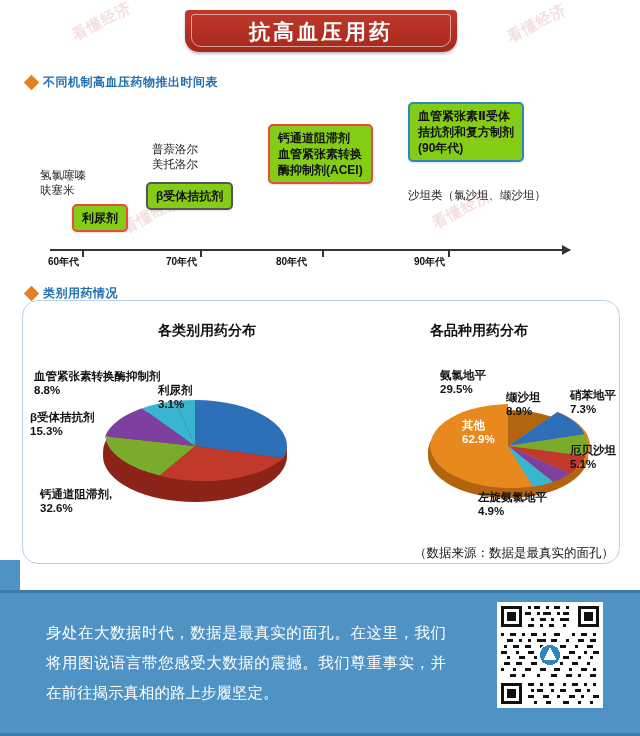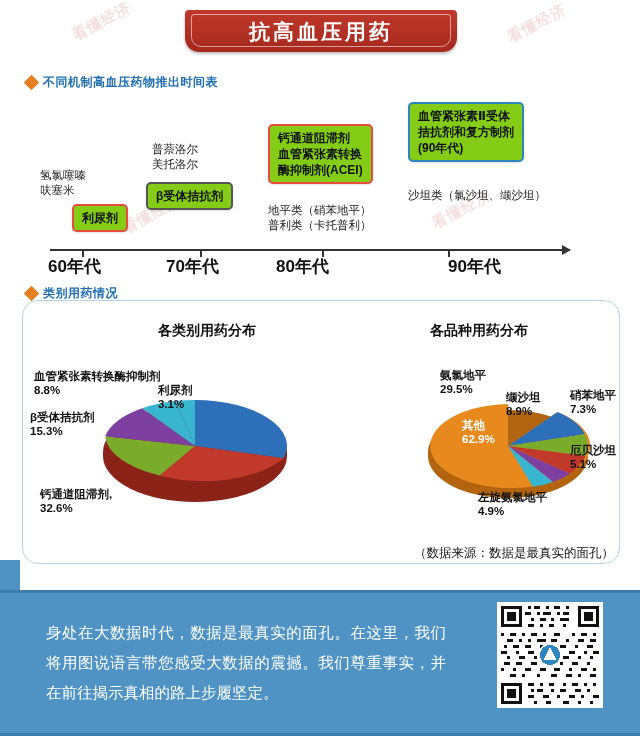--- a/index.html
+++ b/index.html
@@ -32,21 +32,21 @@
   
   .sec{position:absolute;display:flex;align-items:center;gap:6px;}
   .diamond{width:11px;height:11px;background:#e67e22;transform:rotate(45deg);}
   .sec-label{color:#1f6fb2;font-size:12px;font-weight:bold;letter-spacing:.5px;}
 
   
   .axis{position:absolute;left:50px;top:249px;width:520px;height:2px;background:#333;}
   .axis:after{content:"";position:absolute;right:-1px;top:-4px;border-left:9px solid #333;
               border-top:5px solid transparent;border-bottom:5px solid transparent;}
   .tick{position:absolute;width:2px;height:8px;background:#333;top:249px;}
-  .decade{position:absolute;font-size:17px;font-weight:bold;color:#111;top:255px;}
+  .decade{position:absolute;font-size:10px;font-weight:bold;color:#111;top:255px;}
 
   .plainlbl{position:absolute;font-size:11.5px;color:#222;line-height:15px;white-space:nowrap;}
 
   .box{position:absolute;border:2px solid #e74c3c;border-radius:5px;background:#84cc16;
        font-size:12px;font-weight:bold;color:#111;line-height:16px;padding:4px 8px;
        box-shadow:0 1px 2px rgba(0,0,0,.12);}
   .box.gray{border-color:#555;}
   .box.blue{border-color:#2e86c1;}
 
   
@@ -98,35 +98,33 @@
 
   <div class="axis"></div>
   <div class="tick" style="left:82px;"></div>
   <div class="tick" style="left:200px;"></div>
   <div class="tick" style="left:322px;"></div>
   <div class="tick" style="left:448px;"></div>
 
   <div class="decade" style="left:48px;">60年代</div>
   <div class="decade" style="left:166px;">70年代</div>
   <div class="decade" style="left:276px;">80年代</div>
-  <div class="decade" style="left:414px;margin-left:34px;">90年代</div>
+  <div class="decade" style="left:414px;">90年代</div>
 
   <div class="plainlbl" style="left:40px;top:168px;white-space:pre;">氢氯噻嗪
 呋塞米</div>
   <div class="box" style="left:72px;top:204px;">利尿剂</div>
 
   <div class="plainlbl" style="left:152px;top:142px;white-space:pre;">普萘洛尔
 美托洛尔</div>
   <div class="box gray" style="left:146px;top:182px;">β受体拮抗剂</div>
 
   <div class="box" style="left:268px;top:124px;white-space:pre;">钙通道阻滞剂
 血管紧张素转换
 酶抑制剂(ACEI)</div>
-  <div class="plainlbl" style="left:268px;top:203px;white-space:pre;">地平类（硝苯地平）
-普利类（卡托普利）</div>
 
   <div class="box blue" style="left:408px;top:102px;white-space:pre;">血管紧张素Ⅱ受体
 拮抗剂和复方制剂
 (90年代)</div>
   <div class="plainlbl" style="left:408px;top:188px;">沙坦类（氯沙坦、缬沙坦）</div>
 
   <div class="sec" style="left:26px;top:285px;">
     <span class="diamond"></span>
     <span class="sec-label">类别用药情况</span>
   </div>

